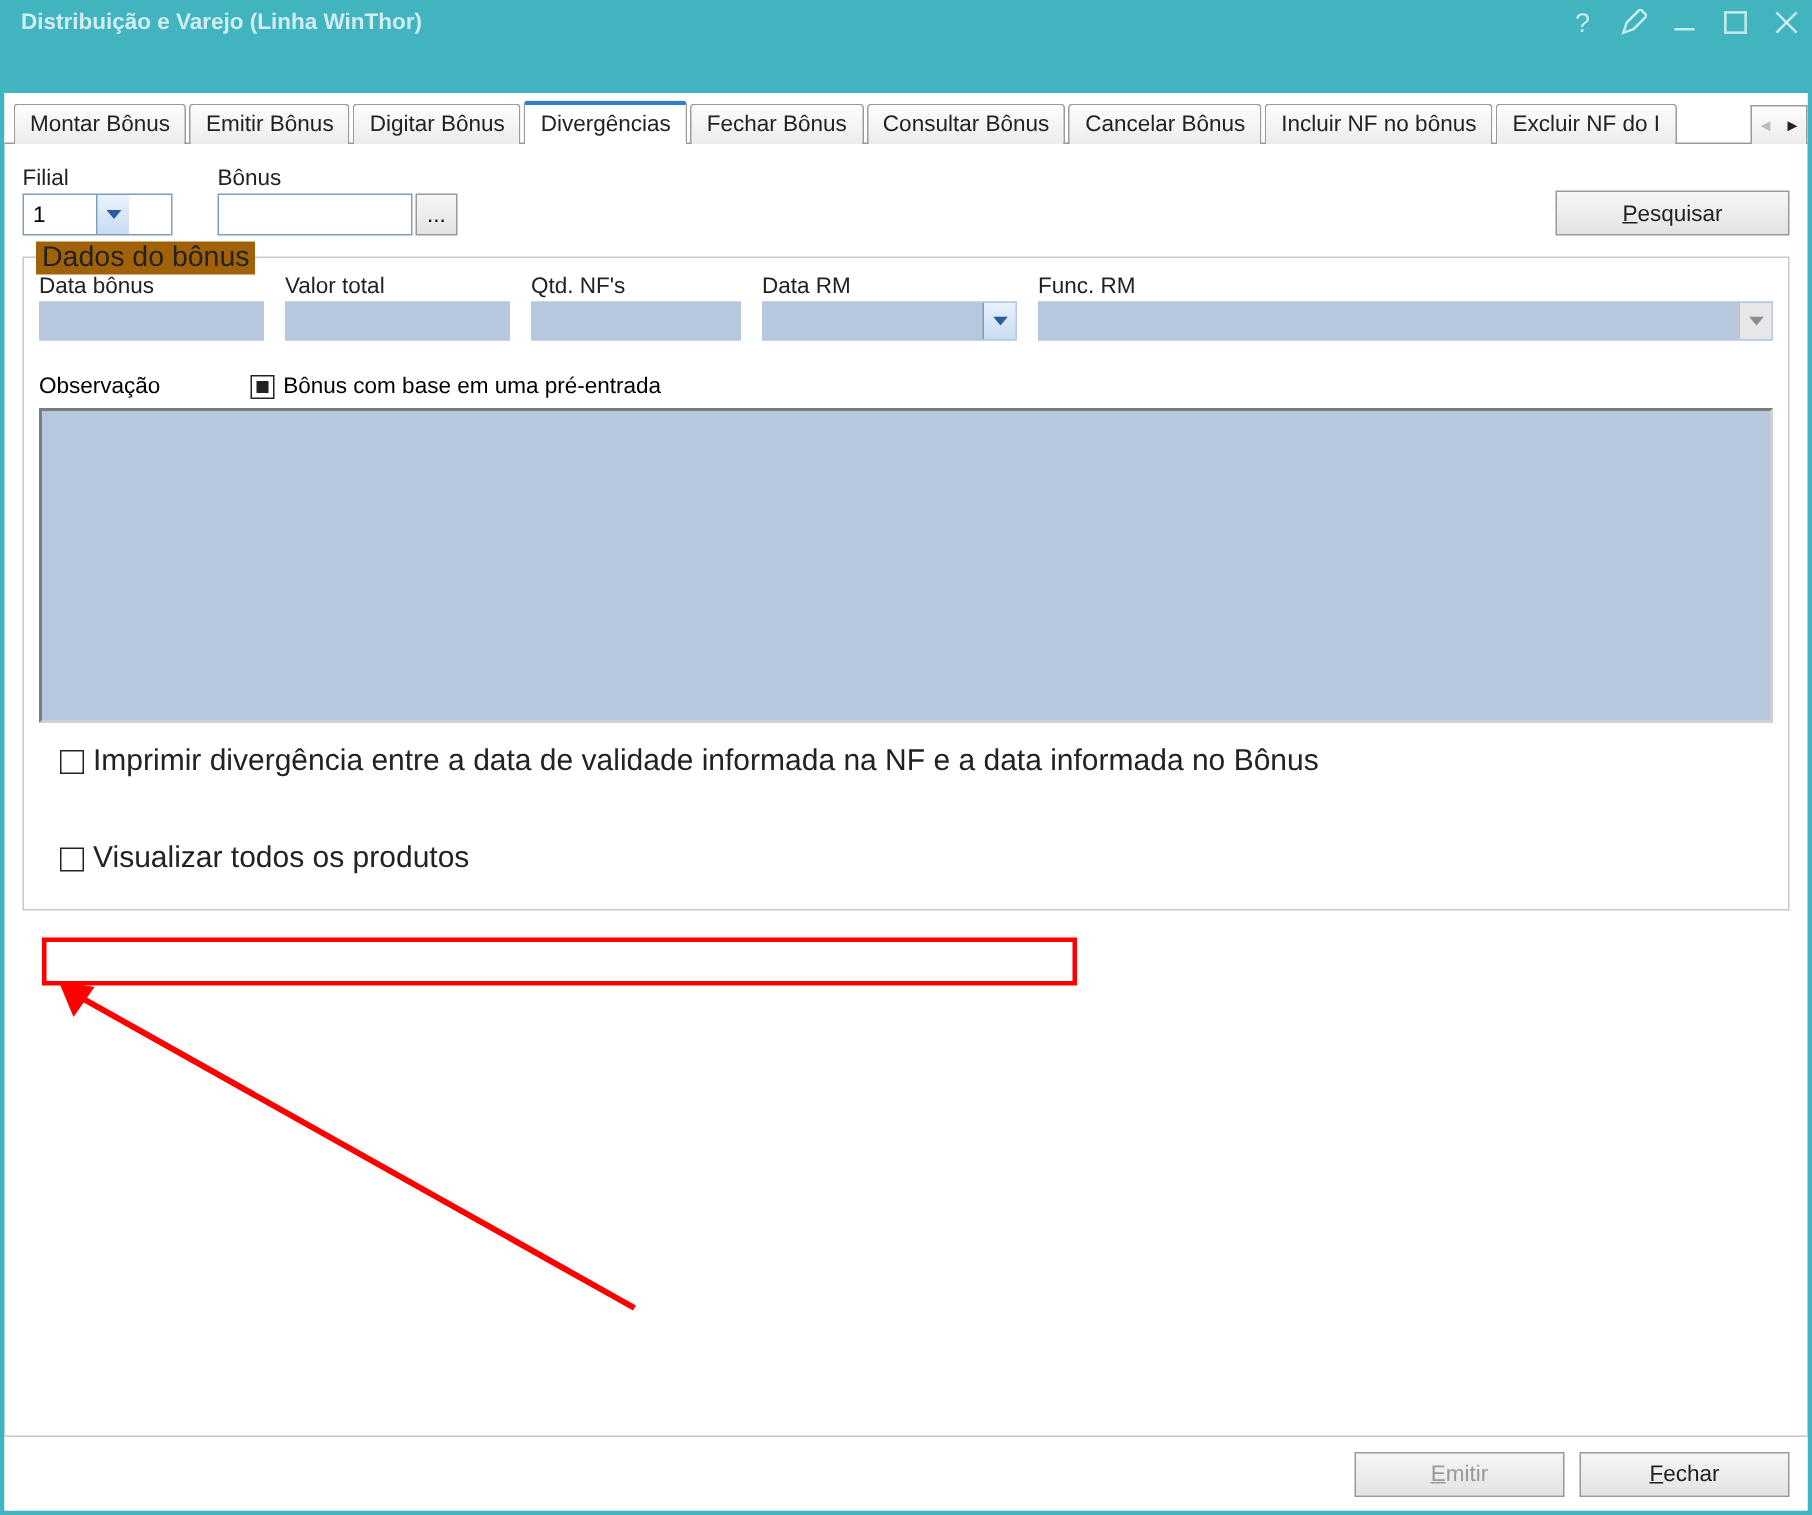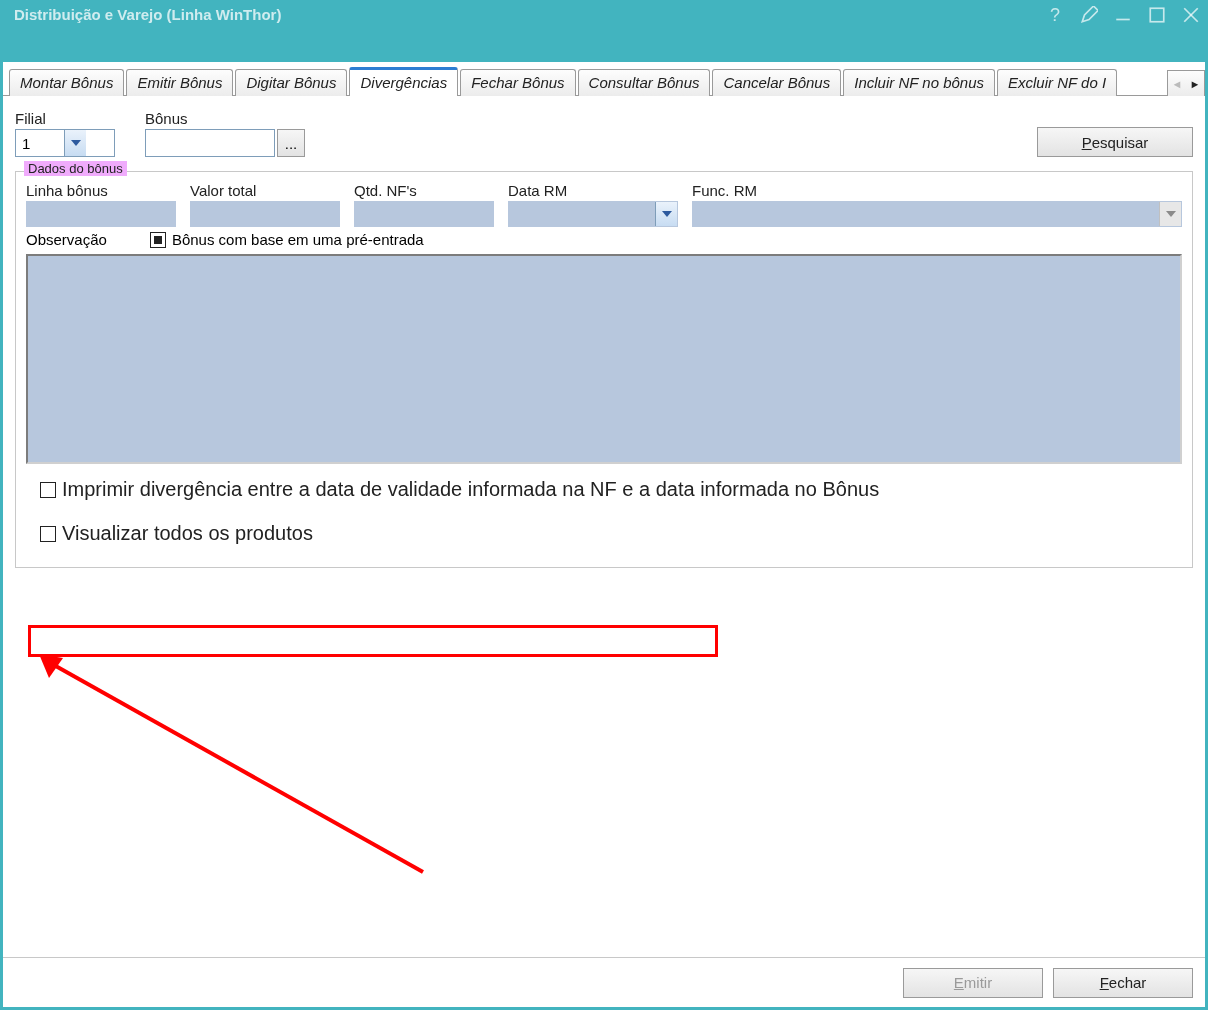--- a/index.html
+++ b/index.html
@@ -47,21 +47,20 @@
     padding: 4px 10px 5px 10px;
     font-size: 15px;
     color: #222;
     margin-right: 2px;
     border-top-left-radius: 3px;
     border-top-right-radius: 3px;
     position: relative;
     bottom: -1px;
     white-space: nowrap;
     cursor: pointer;
-    font-style: italic;
   }
   .tab.selected {
     background: #fff;
     border-top: 3px solid #2d7dd2;
     padding-top: 4px;
     bottom: -1px;
     z-index: 2;
   }
   .tab.selected::after {
     content: "";
@@ -117,32 +116,32 @@
   .btn .ul { text-decoration: underline; }
 
   
   .groupbox {
     border:1px solid #c8c8c8;
     margin-top: 14px;
     padding: 10px 10px 16px 10px;
     position: relative;
   }
   .groupbox .legend {
-    position: absolute; top: -11px; left: 8px; background: #f0abfc; padding: 0 4px;
-    font-size: 13px; color:#222;
+    position: absolute; top: -11px; left: 8px; background: #a16207; padding: 0 4px;
+    font-size: 19px; color:#222;
   }
 
   .dadosgrid { display:flex; gap: 14px; }
   .dcol { display:flex; flex-direction:column; }
   .dcol .lbl { font-size:15px; margin-bottom:2px; color:#222; }
   .roin {
     background:#b7c7dd; border:1px solid #b7c7dd; height:26px; width:100%;
   }
 
-  .obsrow { display:flex; align-items:flex-end; margin-top:4px; gap: 43px;}
+  .obsrow { display:flex; align-items:flex-end; margin-top:22px; gap: 60px;}
   .obsrow .lbl { font-size:15px; }
   .ckwrap { display:inline-flex; align-items:center; gap:6px; font-size:15px; }
   .ckfilled { width:16px; height:16px; border:1px solid #222; display:inline-flex; align-items:center; justify-content:center; }
   .ckfilled .inner { width:8px; height:8px; background:#222; }
 
   .bigtextarea {
     margin-top:6px;
     border:2px inset #d0d0d0;
     background:#b7c7dd;
     width:100%; height:210px;
@@ -250,21 +249,21 @@
           <span><span class="ul">P</span><span id="search-rest">esquisar</span></span>
         </div>
       </div>
     </div>
 
     <div class="groupbox">
       <span class="legend">Dados do bônus</span>
 
       <div class="dadosgrid">
         <div class="dcol" style="width:150px;">
-          <span class="lbl">Linha bônus</span>
+          <span class="lbl">Data bônus</span>
           <div class="roin"></div>
         </div>
         <div class="dcol" style="width:150px;">
           <span class="lbl">Valor total</span>
           <div class="roin"></div>
         </div>
         <div class="dcol" style="width:140px;">
           <span class="lbl">Qtd. NF's</span>
           <div class="roin"></div>
         </div>
@@ -302,21 +301,21 @@
         </span>
       </div>
 
       <div class="bigtextarea"></div>
 
       <div class="checklist">
         <div class="checkrow">
           <span class="emptyck"></span>
           <span>Imprimir divergência entre a data de validade informada na NF e a data informada no Bônus</span>
         </div>
-        <div class="checkrow" style="margin-top:21px;">
+        <div class="checkrow" style="margin-top:42px;">
           <span class="emptyck"></span>
           <span>Visualizar todos os produtos</span>
         </div>
       </div>
 
     </div>
 
   </div>
 
   <div class="redactbox"></div>

